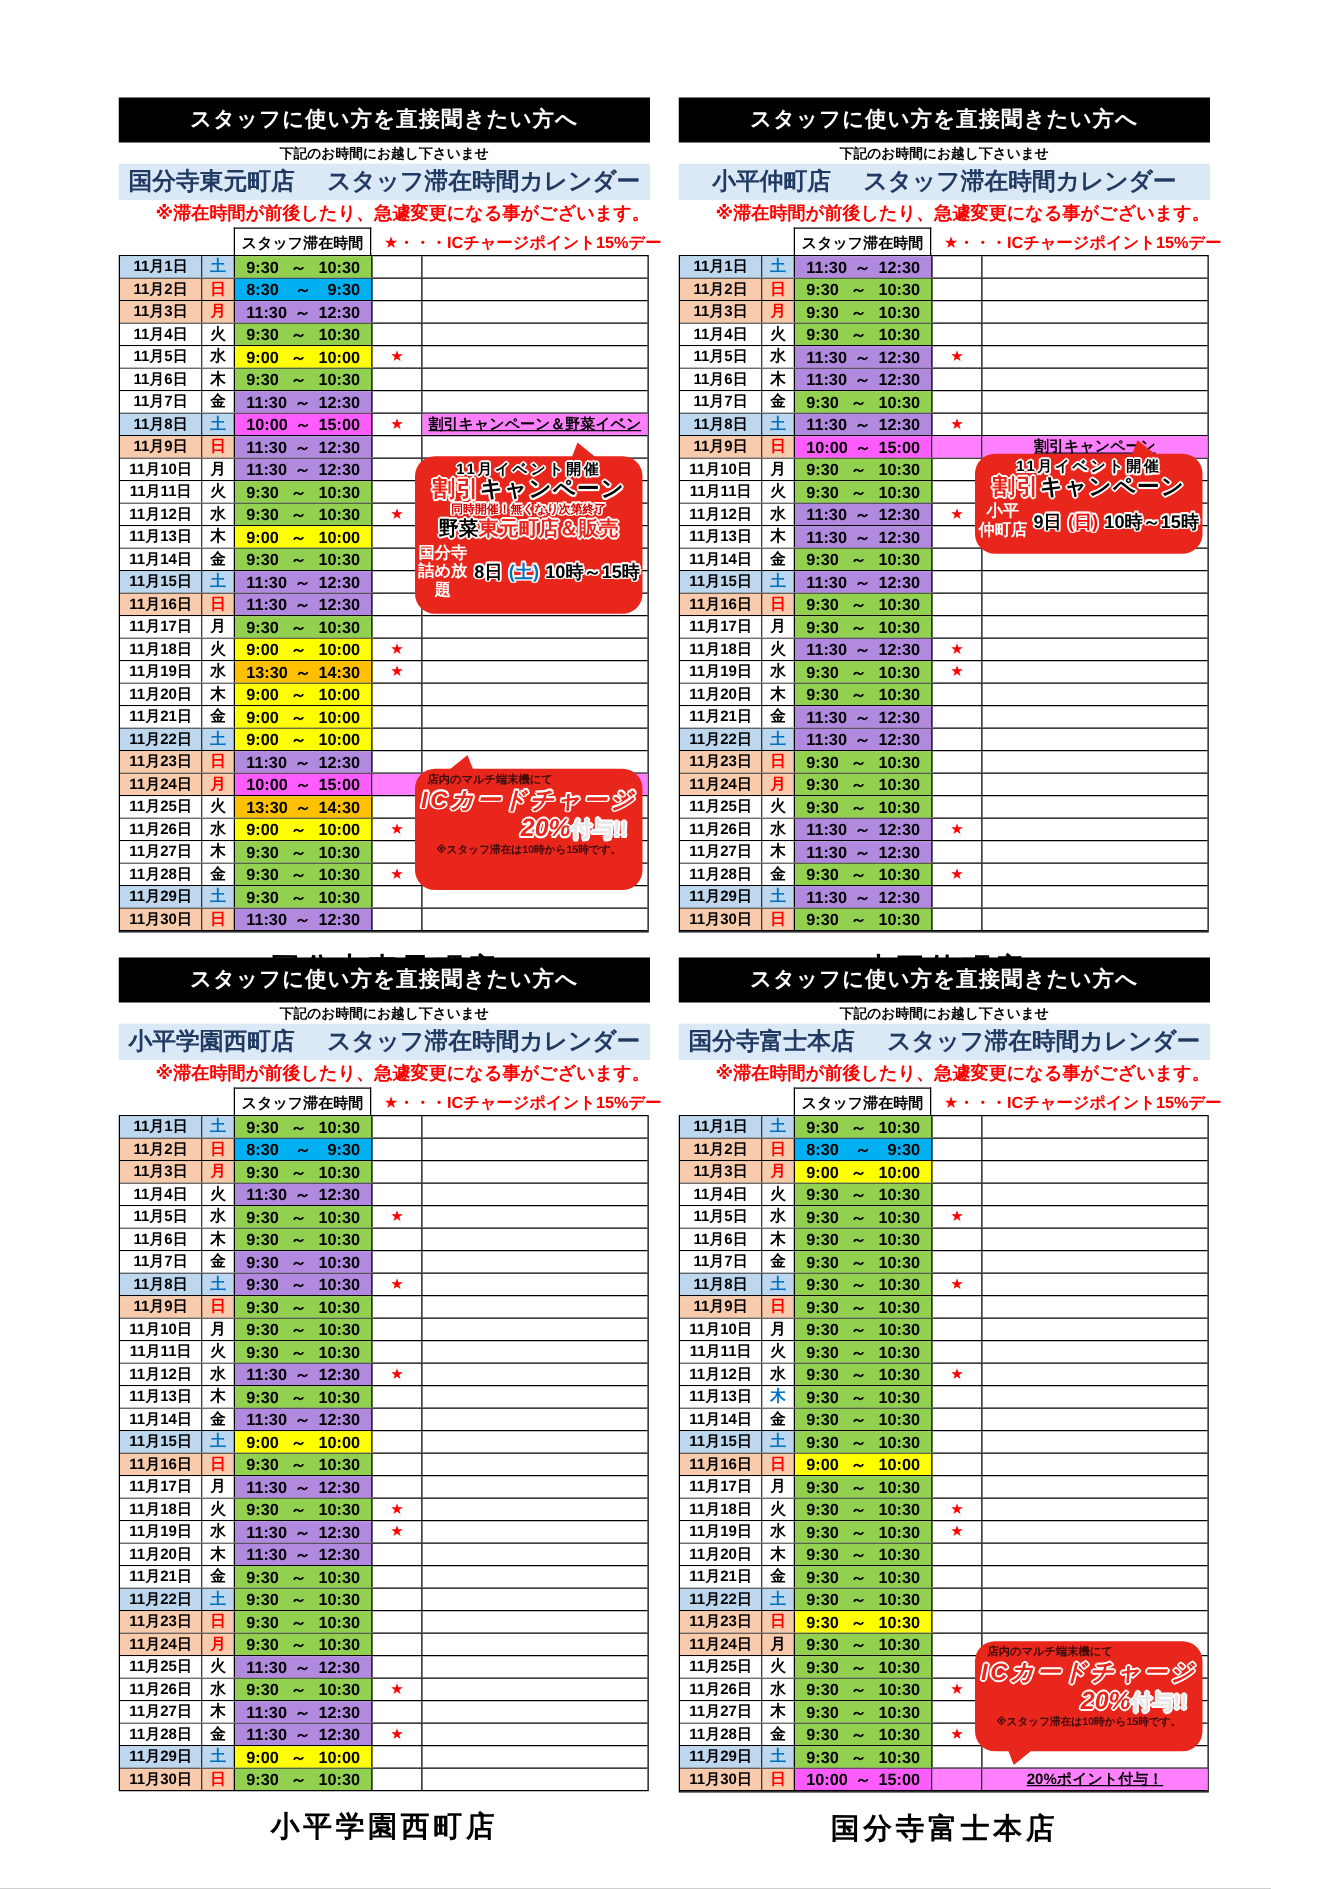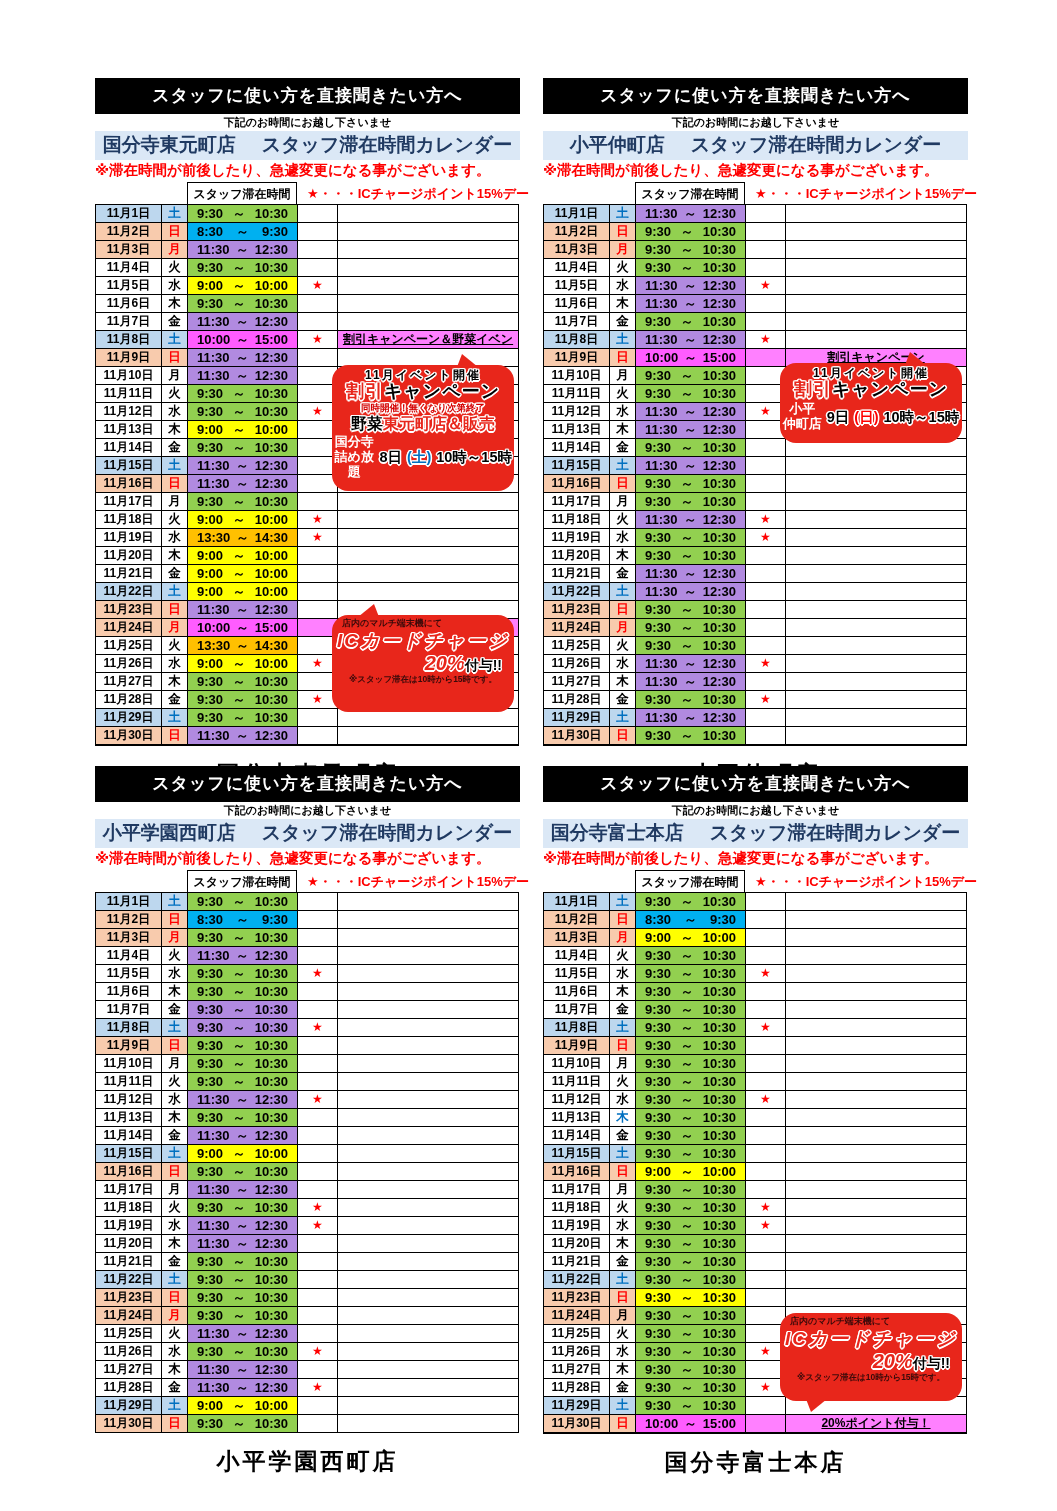--- a/index.html
+++ b/index.html
@@ -2,21 +2,21 @@
 <html><head>
 <meta charset="utf-8">
 <style>
   html,body{margin:0;padding:0;background:#888;}
   body{font-family:"Liberation Sans","DejaVu Sans",sans-serif;}
   #page{position:relative;width:1057px;height:1511px;background:#fff;overflow:hidden;margin:0 auto;}
   .quadrant{position:absolute;width:425px;}
   .banner{background:#000;color:#fff;font-weight:bold;font-size:17px;text-align:center;padding:6px 0 7px;letter-spacing:1px;}
   .subtitle{font-size:11px;font-weight:bold;color:#000;text-align:center;margin:1px 0;}
   .titleband{background:#DBE8F6;color:#203A62;font-weight:bold;font-size:19px;text-align:center;padding:1px 0 2px;display:flex;justify-content:center;gap:26px;white-space:nowrap;}
-  .warning{color:#FF0000;font-weight:bold;font-size:14.5px;text-align:left;margin:1px 0 2px;white-space:nowrap;}
+  .warning{color:#FF0000;font-weight:bold;font-size:14.5px;text-align:right;margin:1px 0 2px;white-space:nowrap;}
   .legendrow{position:relative;height:22px;}
   .timehdr{position:absolute;left:92px;width:110px;top:0;height:22px;border:1.5px solid #000;border-bottom:none;background:#fff;font-weight:bold;font-size:12px;text-align:center;line-height:22px;box-sizing:border-box;color:#000;}
   .legend{position:absolute;left:212px;top:3px;color:#FF0000;font-weight:bold;font-size:13px;white-space:nowrap;}
   .rows{position:relative;border:1.5px solid #000;width:422px;box-sizing:content-box;background:#fff;}
   .row{display:flex;height:17px;border-bottom:1px solid #000;}
   .row:last-child{border-bottom:none;}
   .cell{box-sizing:border-box;border-right:1px solid #000;overflow:hidden;}
   .c-date{width:66px;font-size:12px;font-weight:bold;text-align:center;line-height:16px;color:#000;}
   .c-day{width:26px;font-size:12.5px;font-weight:bold;text-align:center;line-height:16px;}
   .c-time{width:110px;display:flex;align-items:center;justify-content:space-between;padding:0 9px;font-size:13px;font-weight:bold;color:#000;}
@@ -37,21 +37,21 @@
   .blk-t{color:#000;}
   .bl-sub{color:#D40000;font-size:9.5px;font-weight:bold;line-height:1.3;}
   .bl-line4{font-weight:bold;font-size:16px;line-height:1.15;white-space:nowrap;}
   .bl-when{display:flex;align-items:center;justify-content:center;gap:5px;font-weight:bold;margin-top:2px;}
   .bl-storelabel{font-size:13px;color:#fff;line-height:1.15;text-align:center;font-weight:bold;}
   .bl-big{font-size:14.5px;color:#000;white-space:nowrap;}
   .ch-line1{font-size:9px;color:#3B0A0A;font-weight:bold;text-align:left;padding-left:8px;line-height:1.3;}
   .ch-big{font-size:19px;font-weight:bold;font-style:italic;color:#E8261B;letter-spacing:2px;line-height:1.15;white-space:nowrap;}
   .ch-line3{text-align:right;padding-right:10px;font-weight:bold;font-style:italic;line-height:1.1;white-space:nowrap;}
   .ch-pct{font-size:20px;color:#E8261B;}
-  .ch-fuyo{font-size:14px;color:#000000;font-style:normal;text-align:right;}
+  .ch-fuyo{font-size:17px;color:#e5e5e5;font-style:normal;text-align:right;}
   .ch-foot{font-size:8.5px;color:#3B0A0A;font-weight:bold;line-height:1.4;}
 </style>
 </head>
 <body>
 
 <div id="page">
   <section class="quadrant" style="left: 95px; top: 78px;">
     <div class="banner">スタッフに使い方を直接聞きたい方へ</div>
     <div class="subtitle">下記のお時間にお越し下さいませ</div>
     <div class="titleband">

